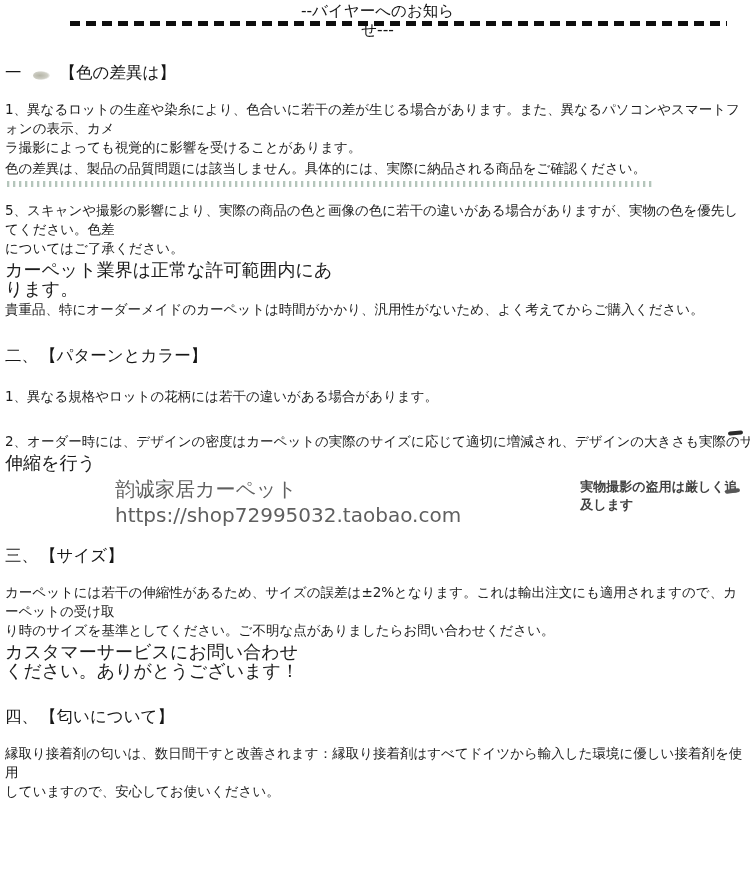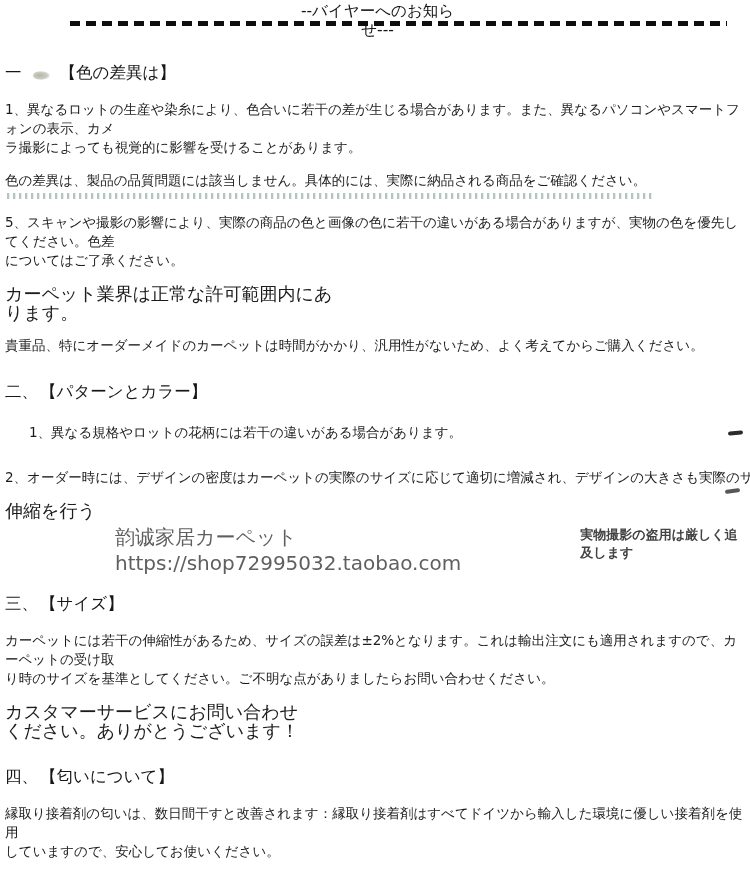--- a/index.html
+++ b/index.html
@@ -31,21 +31,21 @@
   #sections-b .sec:first-child .sec-h{margin-top:2px;}
   .sec-num{margin-right:2px;}
   .smudge{
     display:inline-block;width:17px;height:9px;margin:4px 10px 0 9px;
     background:radial-gradient(ellipse at 40% 50%,#b4b4a6 0%,#cfcfc6 55%,rgba(255,255,255,0) 75%);
     border-radius:50%;
   }
 
   
   .p{margin:14px 0 0 0;font-size:13.5px;line-height:19px;white-space:pre-line;color:#1c1c1c;}
-  .p.tight{margin-top:14px;}
+  .p.tight{margin-top:2px;}
   .p-lg{font-size:18px;line-height:19px;}
   .p-clip{white-space:pre;overflow:hidden;width:745px;}
   .p-ghost{
     height:6px;margin:3px 0 0 2px;width:645px;
     background:repeating-linear-gradient(90deg,rgba(120,150,132,.55) 0 2px,rgba(160,185,170,.25) 2px 3px,transparent 3px 6px);
     filter:blur(.5px);
   }
 
   
   .wm-row{display:flex;align-items:flex-start;margin:4px 0 17px 0;}
@@ -83,21 +83,21 @@
 についてはご了承ください。</span></div>
         <div class="p p-lg tight"><span>カーペット業界は正常な許可範囲内にあ
 ります。</span></div>
         <div class="p tight"><span>貴重品、特にオーダーメイドのカーペットは時間がかかり、汎用性がないため、よく考えてからご購入ください。</span></div>
       </section>
       <section class="sec">
         <h2 class="sec-h">
           <span class="sec-num">二、</span>
           <span class="sec-title">【パターンとカラー】</span>
         </h2>
-        <div class="p" style="margin-top: 20px; margin-left: 24px;"><span>1、異なる規格やロットの花柄には若干の違いがある場合があります。</span></div>
+        <div class="p" style="margin-top: 20px;"><span>1、異なる規格やロットの花柄には若干の違いがある場合があります。</span></div>
         <div class="p p-clip" style="margin-top: 26px;"><span>2、オーダー時には、デザインの密度はカーペットの実際のサイズに応じて適切に増減され、デザインの大きさも実際のサイズに基づいて調</span></div>
         <div class="p p-lg tight"><span>伸縮を行う</span></div>
       </section>
     </div>
 
   <div class="wm-row">
     <span class="wm-shop">韵诚家居カーペット https://shop72995032.taobao.com</span>
     <span class="wm-warn">実物撮影の盗用は厳しく追及します</span>
   </div>
 

